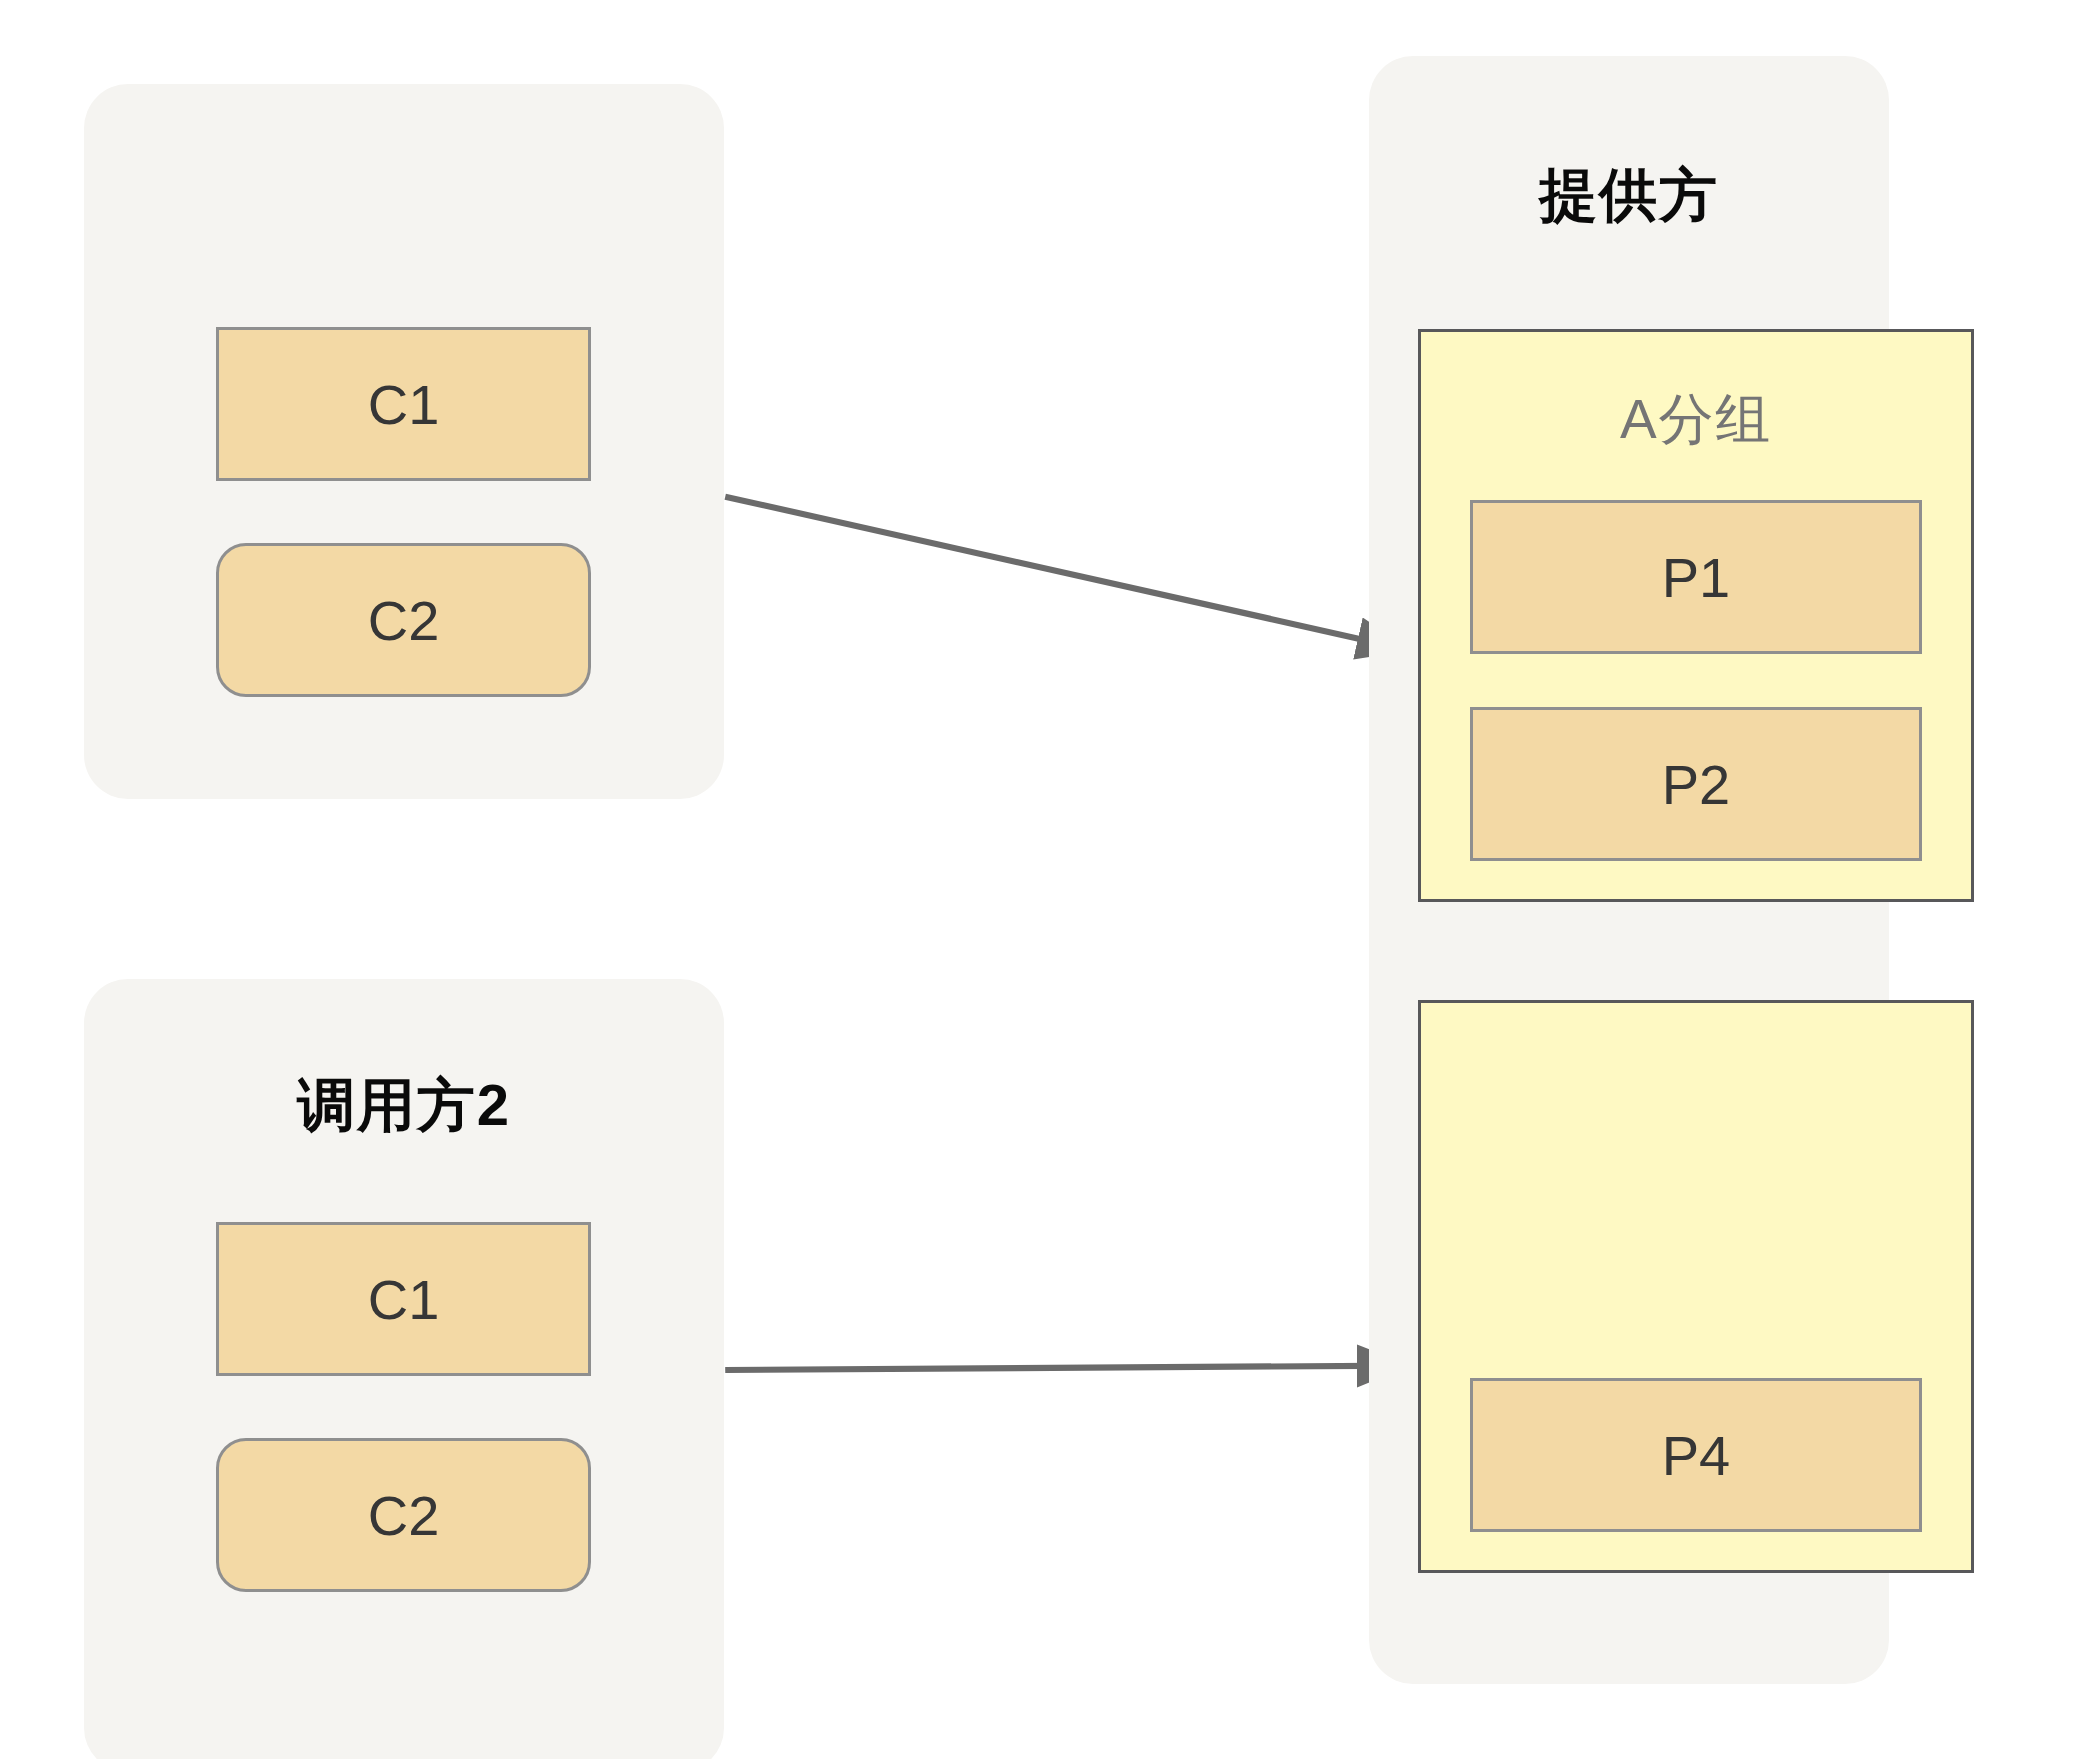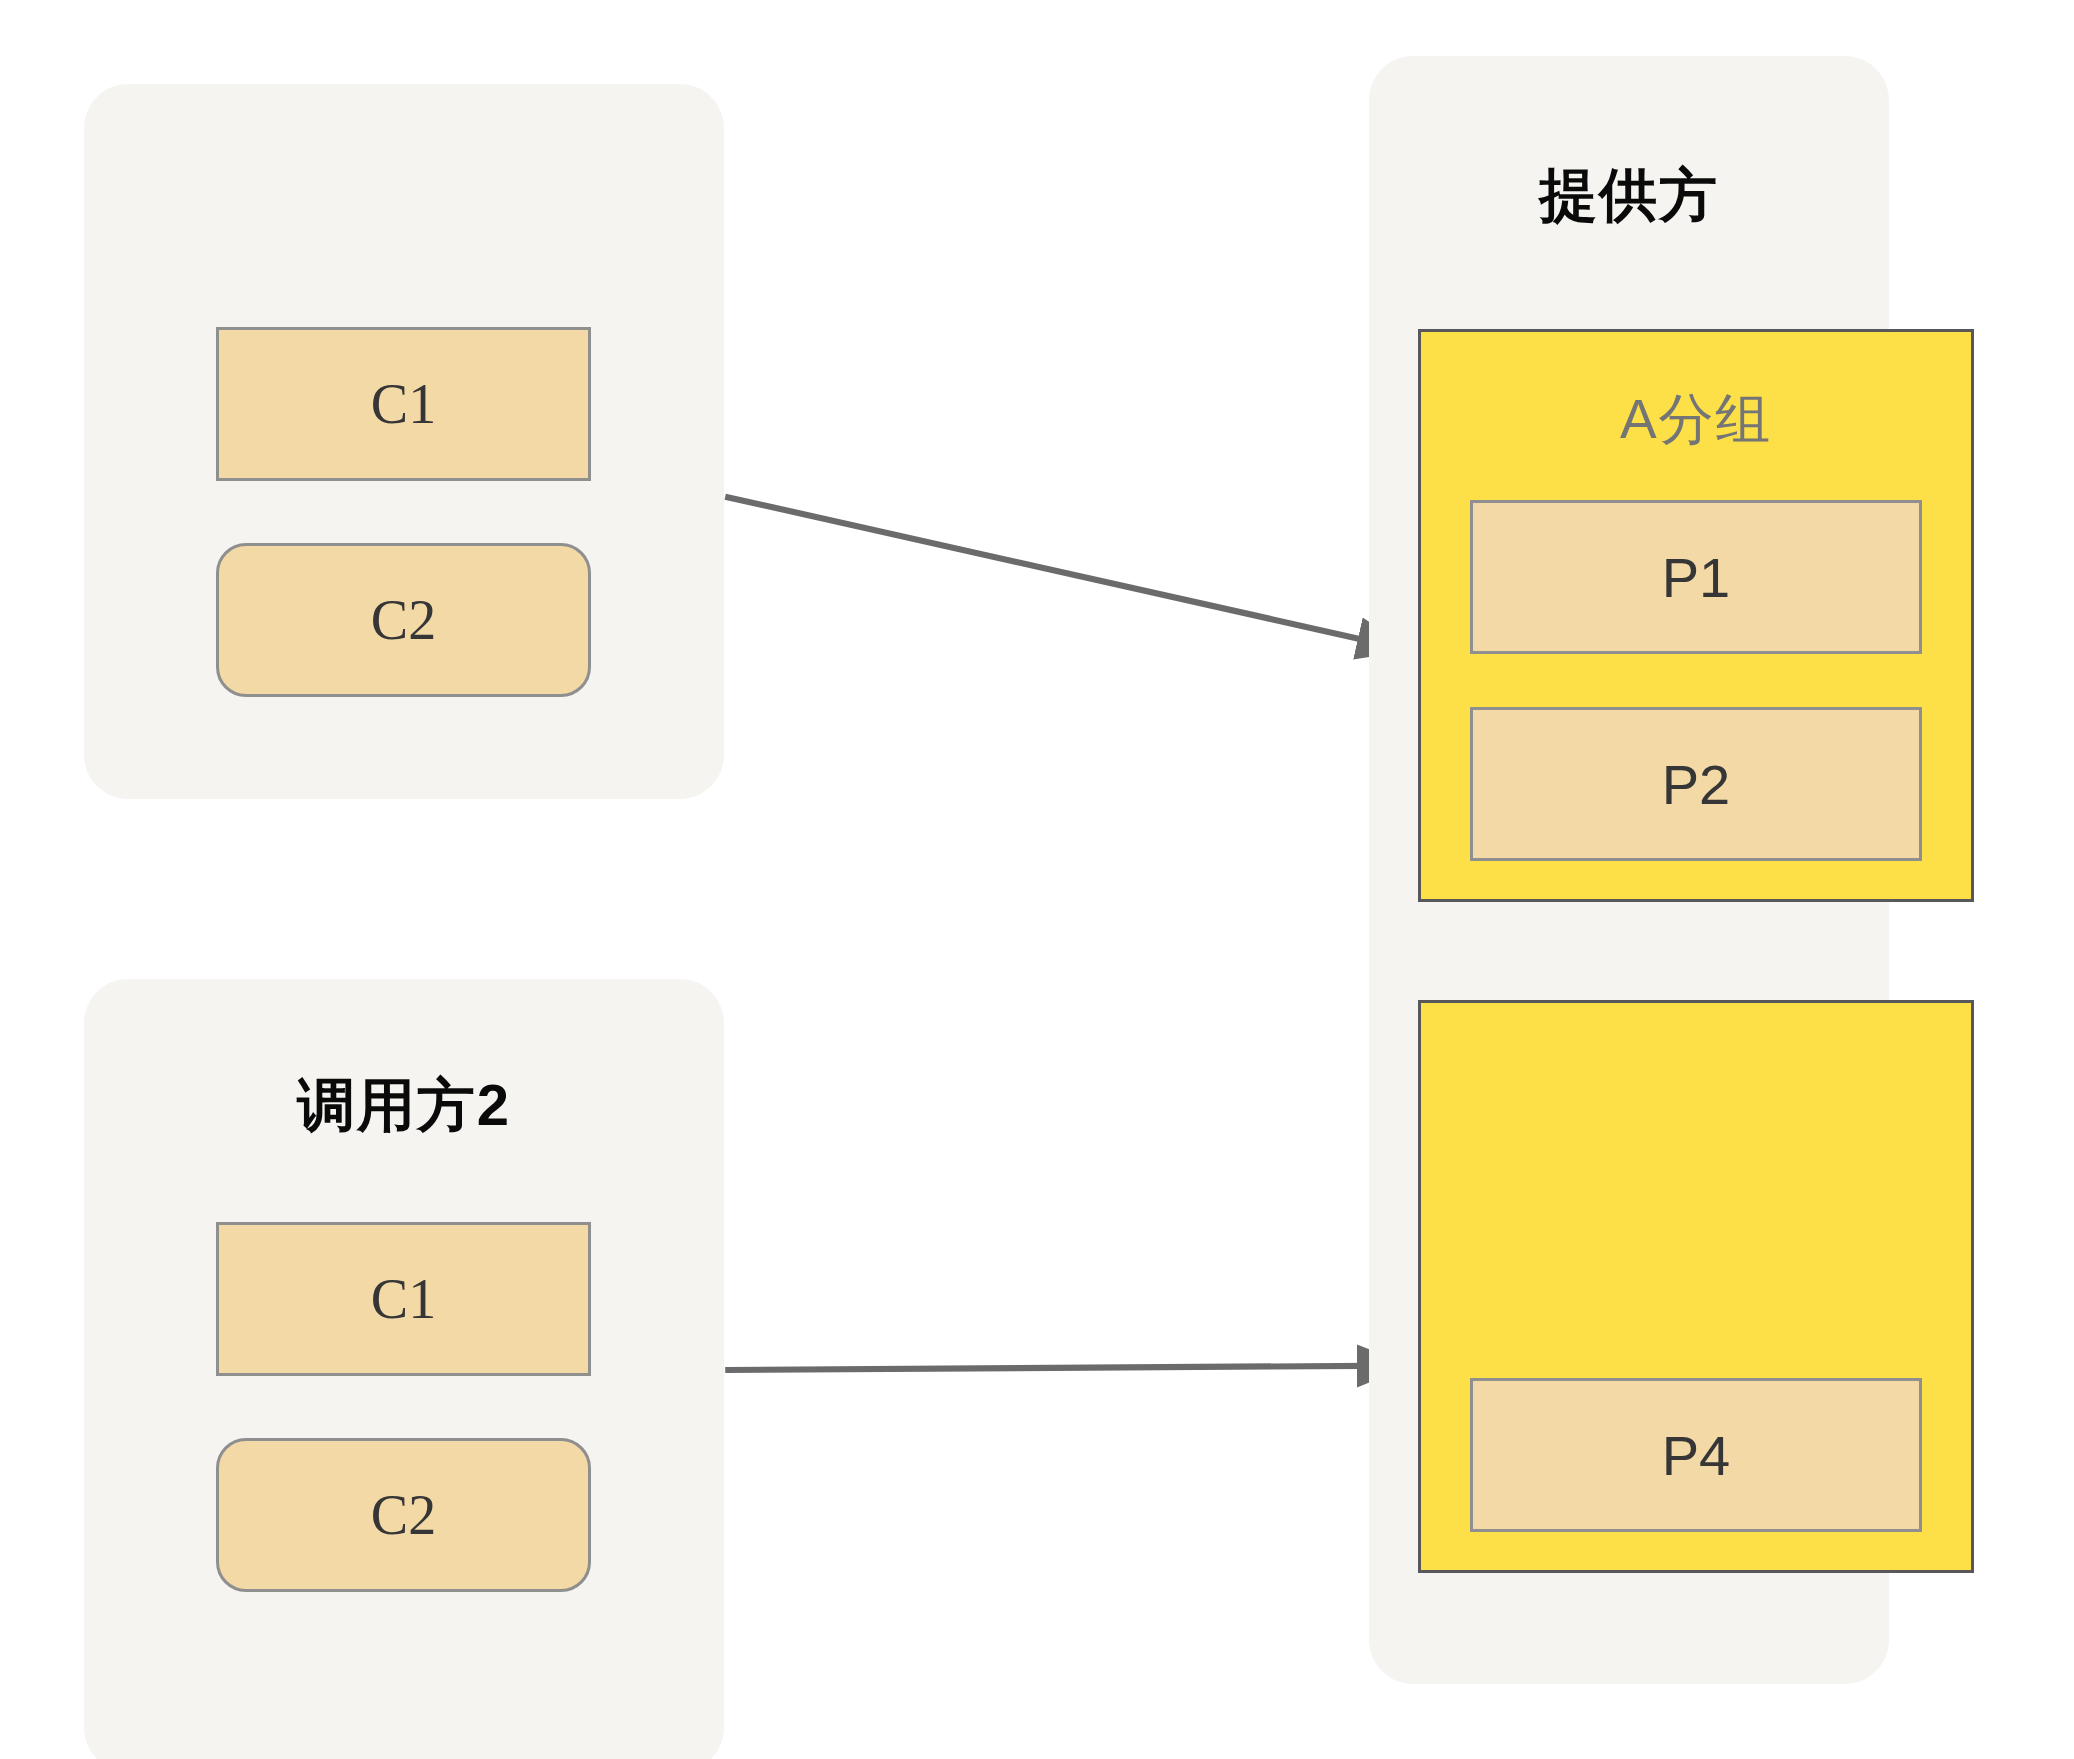--- a/index.html
+++ b/index.html
@@ -32,29 +32,29 @@
   .panel-provider .panel-title { top: 101px; }
 
   
   .box {
     position: absolute;
     background: #f3d9a5;
     border: 3.5px solid #8f8f8f;
     display: flex; align-items: center; justify-content: center;
     font-size: 56px; color: #363636;
   }
-  .caller-box { left: 132px; width: 375px; height: 154px; font-family: Liberation Serif, serif; }
+  .caller-box { left: 132px; width: 375px; height: 154px; }
   .caller-box.slot-0 { top: 243px; }
   .caller-box.slot-1 { top: 459px; border-radius: 30px; }
 
   
   .group {
     position: absolute;
     left: 49px; width: 556px; height: 573px;
-    background: #fde047;
+    background: #fef9c3;
     border: 3.5px solid #58585a;
   }
   .group-a { top: 273px; }
   .group-b { top: 944px; }
   .group-label {
     position: absolute; top: 51px; left: 0; right: 0;
     text-align: center;
     font-size: 55px; color: #757575;
     letter-spacing: 1.8px;
   }

